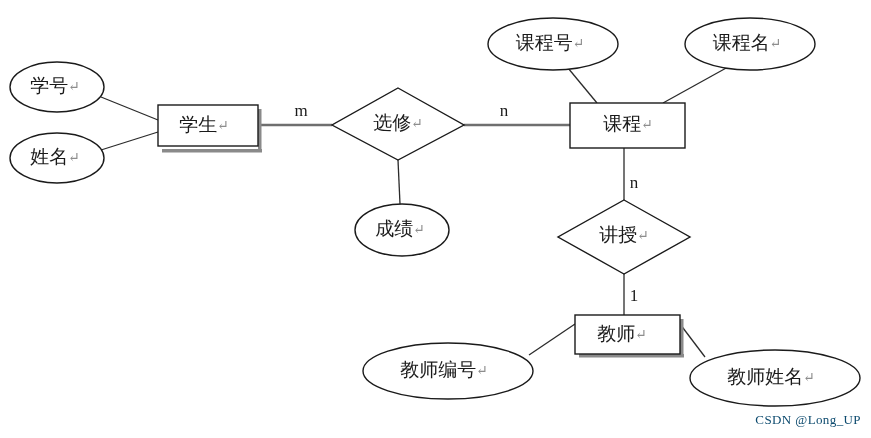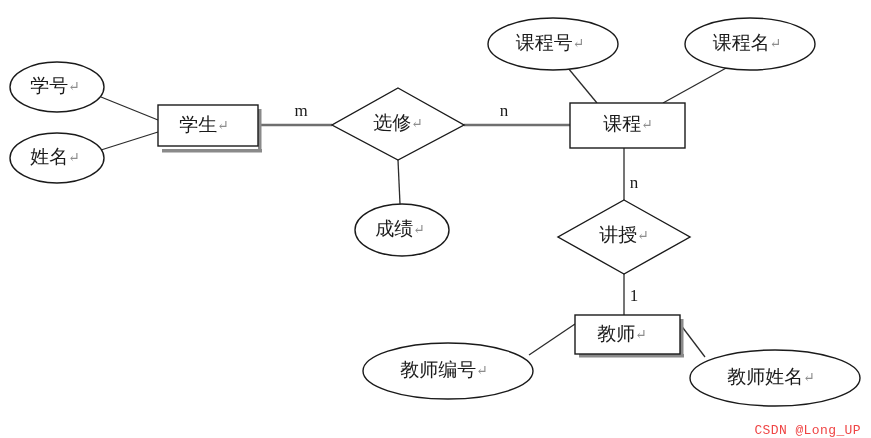--- a/index.html
+++ b/index.html
@@ -57,24 +57,24 @@
   .card-label {
     font-family: "Liberation Serif", "DejaVu Serif", serif;
     font-size: 17px;
     fill: #1a1a1a;
     text-anchor: middle;
     dominant-baseline: middle;
   }
   .watermark {
     position: absolute;
     right: 10px;
-    bottom: 0;
-    font-family: Liberation Mono, monospace;
+    bottom: 10px;
+    font-family: Liberation Serif, serif;
     font-size: 13px;
-    color: #ef4444;
+    color: #0c4a6e;
     letter-spacing: 0.4px;
     white-space: nowrap;
   }
 </style>
 </head>
 <body>
 
 <div id="canvas">
 
   <svg id="er-svg" viewBox="0 0 871 438" xmlns="http://www.w3.org/2000/svg">

